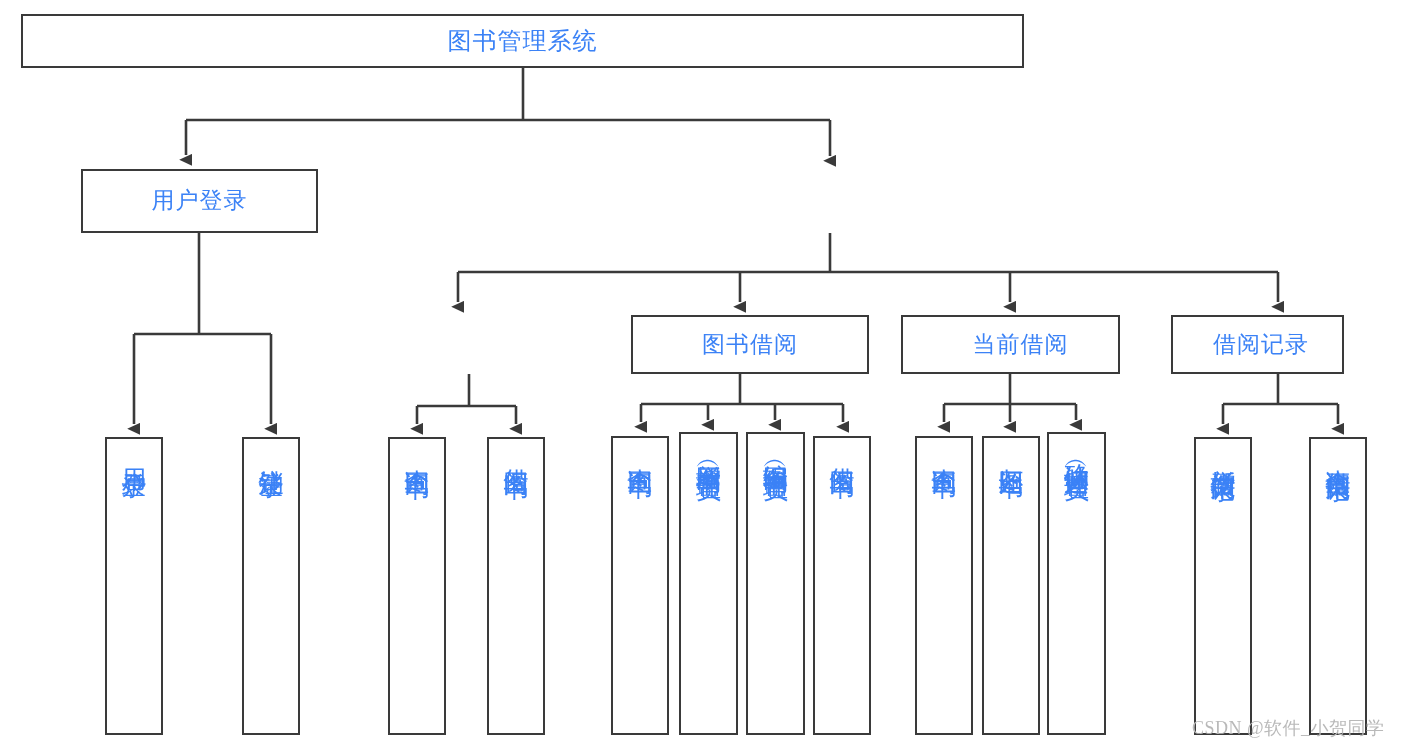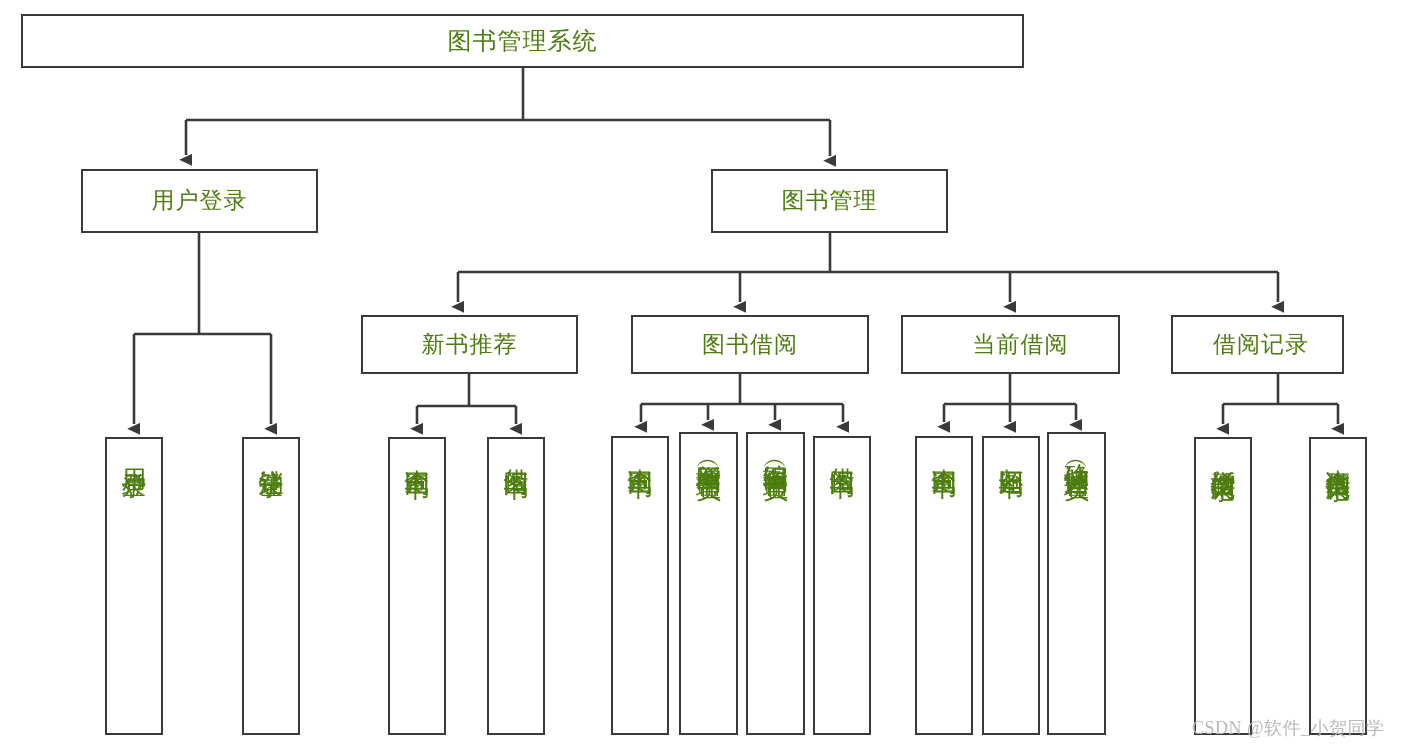--- a/index.html
+++ b/index.html
@@ -19,21 +19,21 @@
   .node{
     position:absolute;
     box-sizing:border-box;
     border:2.4px solid #3a3a3a;
     background:#ffffff;
     display:flex;
     align-items:center;
     justify-content:center;
     text-align:center;
     line-height:1.12;
-    color:#4d7c0f;
+    color:#3b82f6;
   }
   .node.h{               
     font-size:23px;
     letter-spacing:1px;
   }
   .node.root{font-size:24px;}
   .node.v{               
     align-items:flex-start;
     justify-content:center;
     padding-top:10px;
@@ -108,23 +108,21 @@
       <path d="M1278,374 L1278,404"></path>
       <path d="M1223,404 L1338,404"></path>
       <path d="M1223,404 L1223,424" marker-end="url(#arw)"></path>
       <path d="M1338,404 L1338,424" marker-end="url(#arw)"></path>
     </g>
   </svg>
 
   <div class="node h root" style="left:21px;top:14px;width:1003px;height:54px;">图书管理系统</div>
 
   <div class="node h" style="left:81px;top:169px;width:237px;height:64px;">用户登录</div>
-  <div class="node h" style="left:711px;top:169px;width:237px;height:64px;">图书管理</div>
 
-  <div class="node h" style="left:361px;top:315px;width:217px;height:59px;">新书推荐</div>
   <div class="node h" style="left:631px;top:315px;width:238px;height:59px;">图书借阅</div>
   <div class="node h" style="left:901px;top:315px;width:219px;height:59px;padding-left:20px;">当前借阅</div>
   <div class="node h" style="left:1171px;top:315px;width:173px;height:59px;padding-left:7px;">借阅记录</div>
 
   <div class="node v" style="left:105px;top:437px;width:58px;height:298px;">
     <span class="vtext">用户登录</span>
   </div>
   <div class="node v" style="left:242px;top:437px;width:58px;height:298px;">
     <span class="vtext">注销登录</span>
   </div>

